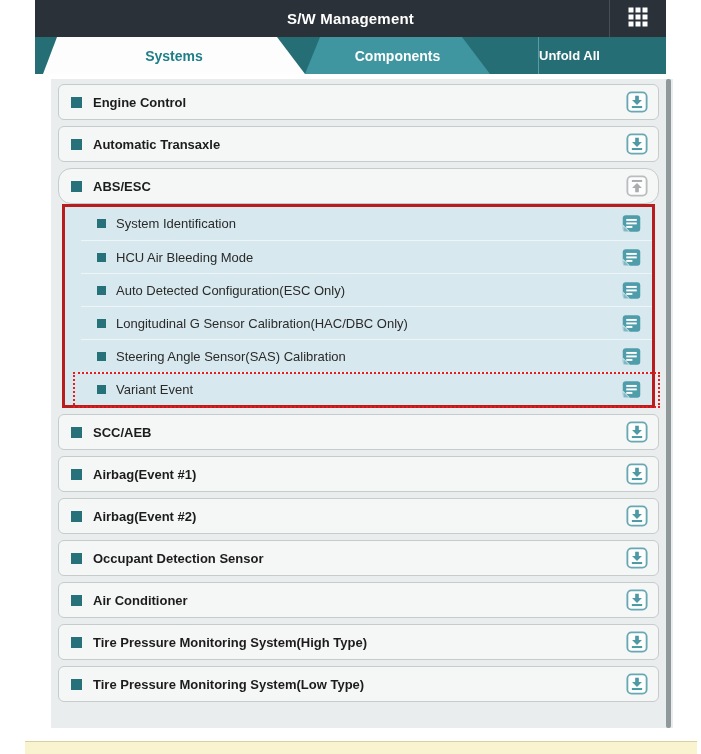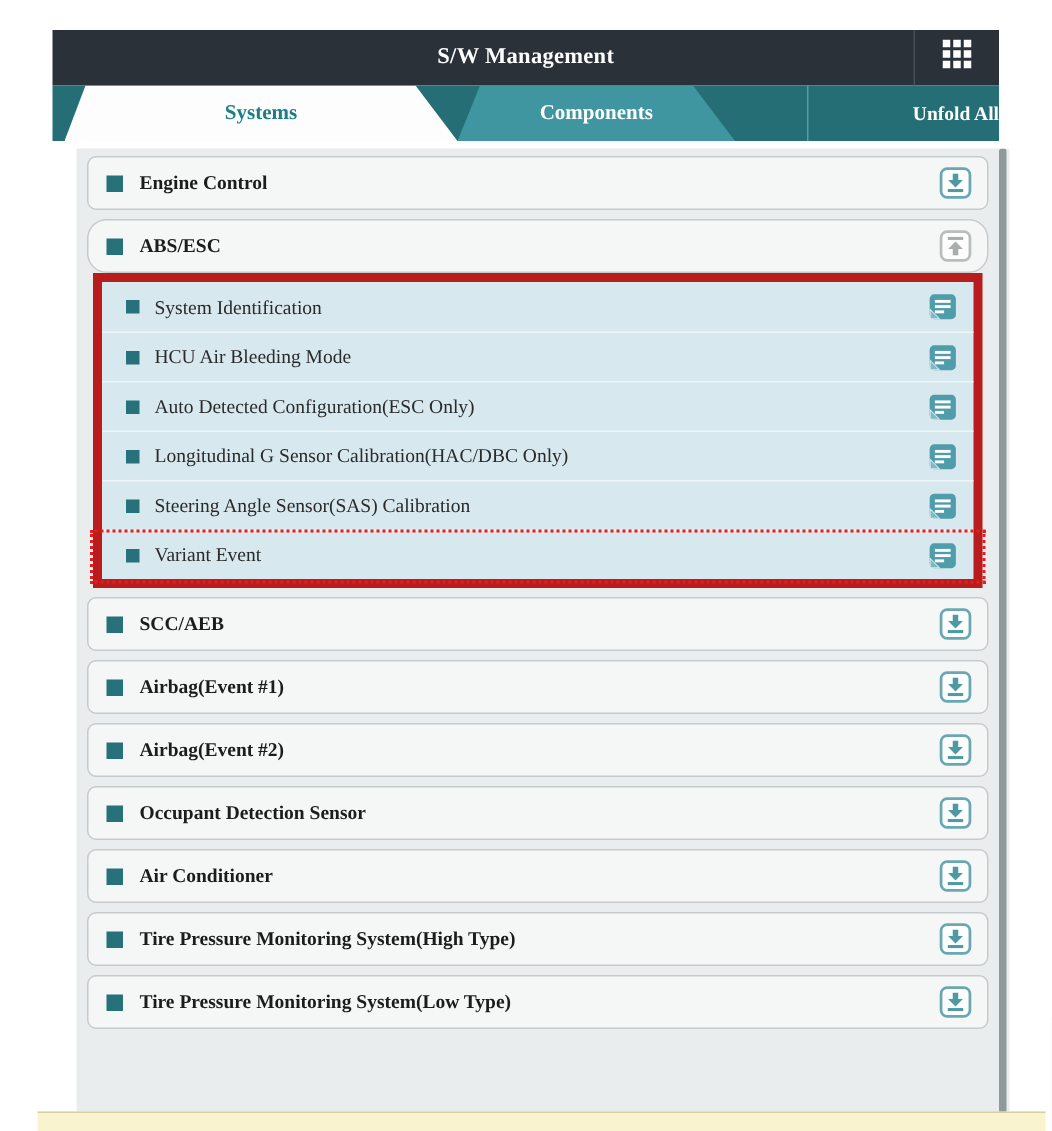--- a/index.html
+++ b/index.html
@@ -1,58 +1,58 @@
 <!DOCTYPE html>
 <html><head>
 <meta charset="utf-8">
 <style>
   * { margin:0; padding:0; box-sizing:border-box; }
   html,body { width:701px; height:754px; background:#ffffff; overflow:hidden;
               font-family:"Liberation Sans","DejaVu Sans",sans-serif; }
 
-  .app { position:absolute; left:35px; top:20px; width:631px;font-family:Liberation Serif, serif; }
+  .app { position:absolute; left:35px; top:0; width:631px; }
 
   
   .hdr { position:relative; height:37px; background:#2b3138; display:flex;
          align-items:center; justify-content:center; }
   .hdr-title { color:#ffffff; font-size:15px; font-weight:bold; letter-spacing:.2px; }
   .hdr-right { position:absolute; right:0; top:0; width:57px; height:100%;
                border-left:1px solid #474e55; display:flex; align-items:center;
                justify-content:center; cursor:pointer; }
 
   
   .tabbar { position:relative; height:37px; background:#256e75; }
   .tab { position:absolute; top:0; height:37px; display:flex; align-items:center;
          justify-content:center; font-size:14px; font-weight:bold; cursor:pointer; }
   .tab-systems { left:8px; width:262px; background:#fdfdfd; color:#1e7e88;
        clip-path:polygon(14px 0, 234px 0, 262px 100%, 0 100%); }
   .tab-components { left:270px; width:185px; background:#3f96a0; color:#ffffff;
        clip-path:polygon(15px 0, 157px 0, 185px 100%, 0 100%); }
   .unfold { position:absolute; right:0; top:0; width:128px; height:100%;
             border-left:1px solid #5d9aa1; display:flex; align-items:center;
-            justify-content:flex-end; color:#ffffff; font-size:13px; font-weight:bold;
+            justify-content:flex-start; color:#ffffff; font-size:13px; font-weight:bold;
             cursor:pointer; }
 
   
   .list-wrap { position:relative; margin-top:5px; margin-left:16px; width:622px;
                height:649px; background:#e9eded; overflow:hidden;
                padding:5px 14px 0 7px; }
   .scrollbar { position:absolute; right:2px; top:0; width:5px; height:649px;
                background:#8f9999; border-radius:2px; }
 
   .main-row { height:36px; margin-bottom:6px; background:#f5f6f6;
               border:1px solid #c6cbcb; border-radius:6px; display:flex;
               align-items:center; padding:0 10px 0 12px; cursor:pointer; }
   .main-row.expanded { margin-bottom:0;border-radius:13px; }
   .bullet { width:11px; height:11px; background:#26717a; margin-right:11px; flex:0 0 auto; }
   .main-label { flex:1; font-size:13px; font-weight:bold; color:#1c1c1c;
                 white-space:nowrap; overflow:hidden; }
   .row-icon { flex:0 0 auto; display:flex; align-items:center; }
 
-  .subgroup { margin:0 4px 6px 4px; border:6px solid #b91c1c; background:#d7e8ee; }
+  .subgroup { margin:0 4px 6px 4px; border:3px solid #b91c1c; background:#d7e8ee;padding-left:16px; }
   .sub-row { position:relative; height:33px; display:flex; align-items:center;
              padding:0 10px 0 16px; cursor:pointer; }
   .sub-row + .sub-row { border-top:1px solid #edf5f8; }
   .sub-bullet { width:9px; height:9px; background:#26717a; margin-right:10px; flex:0 0 auto; }
   .sub-label { flex:1; font-size:13px; color:#2a2a2a; white-space:nowrap; overflow:hidden; }
   .sub-row.highlighted::after { content:""; position:absolute; left:-8px; right:-8px;
              top:-1px; bottom:-3px; border:2px dotted #e81c1c; pointer-events:none; }
 
   .bottom-strip { position:absolute; left:25px; width:672px; top:741px; height:13px;
                   background:#faf3cf; border-top:1px solid #d9d09f; }
@@ -101,20 +101,31 @@
         <span class="bullet"></span>
         <span class="main-label">Engine Control</span>
         <span class="row-icon">
           <svg width="22" height="22" viewBox="0 0 24 24">
             <rect x="1.5" y="1.5" width="21" height="21" rx="4.5" fill="#fdfefe" stroke="#69a8b2" stroke-width="2"></rect>
             <path d="M10 5.2 h4 v4.6 h3.4 L12 15.2 6.6 9.8 H10 Z" fill="#4e99a4"></path>
             <rect x="6.4" y="16.4" width="11.2" height="2.2" fill="#4e99a4"></rect>
           </svg>
         </span>
       </div>
+      <div class="main-row">
+        <span class="bullet"></span>
+        <span class="main-label">Automatic Transaxle</span>
+        <span class="row-icon">
+          <svg width="22" height="22" viewBox="0 0 24 24">
+            <rect x="1.5" y="1.5" width="21" height="21" rx="4.5" fill="#fdfefe" stroke="#69a8b2" stroke-width="2"></rect>
+            <path d="M10 5.2 h4 v4.6 h3.4 L12 15.2 6.6 9.8 H10 Z" fill="#4e99a4"></path>
+            <rect x="6.4" y="16.4" width="11.2" height="2.2" fill="#4e99a4"></rect>
+          </svg>
+        </span>
+      </div>
       <div class="main-row expanded">
         <span class="bullet"></span>
         <span class="main-label">ABS/ESC</span>
         <span class="row-icon">
           <svg width="22" height="22" viewBox="0 0 24 24">
             <rect x="1.5" y="1.5" width="21" height="21" rx="4.5" fill="#fdfdfd" stroke="#b9bdbd" stroke-width="2"></rect>
             <rect x="6.4" y="5.4" width="11.2" height="2.2" fill="#a9adad"></rect>
             <path d="M10 18.8 v-4.6 H6.6 L12 8.8 l5.4 5.4 H14 v4.6 Z" fill="#a9adad"></path>
           </svg>
         </span>

